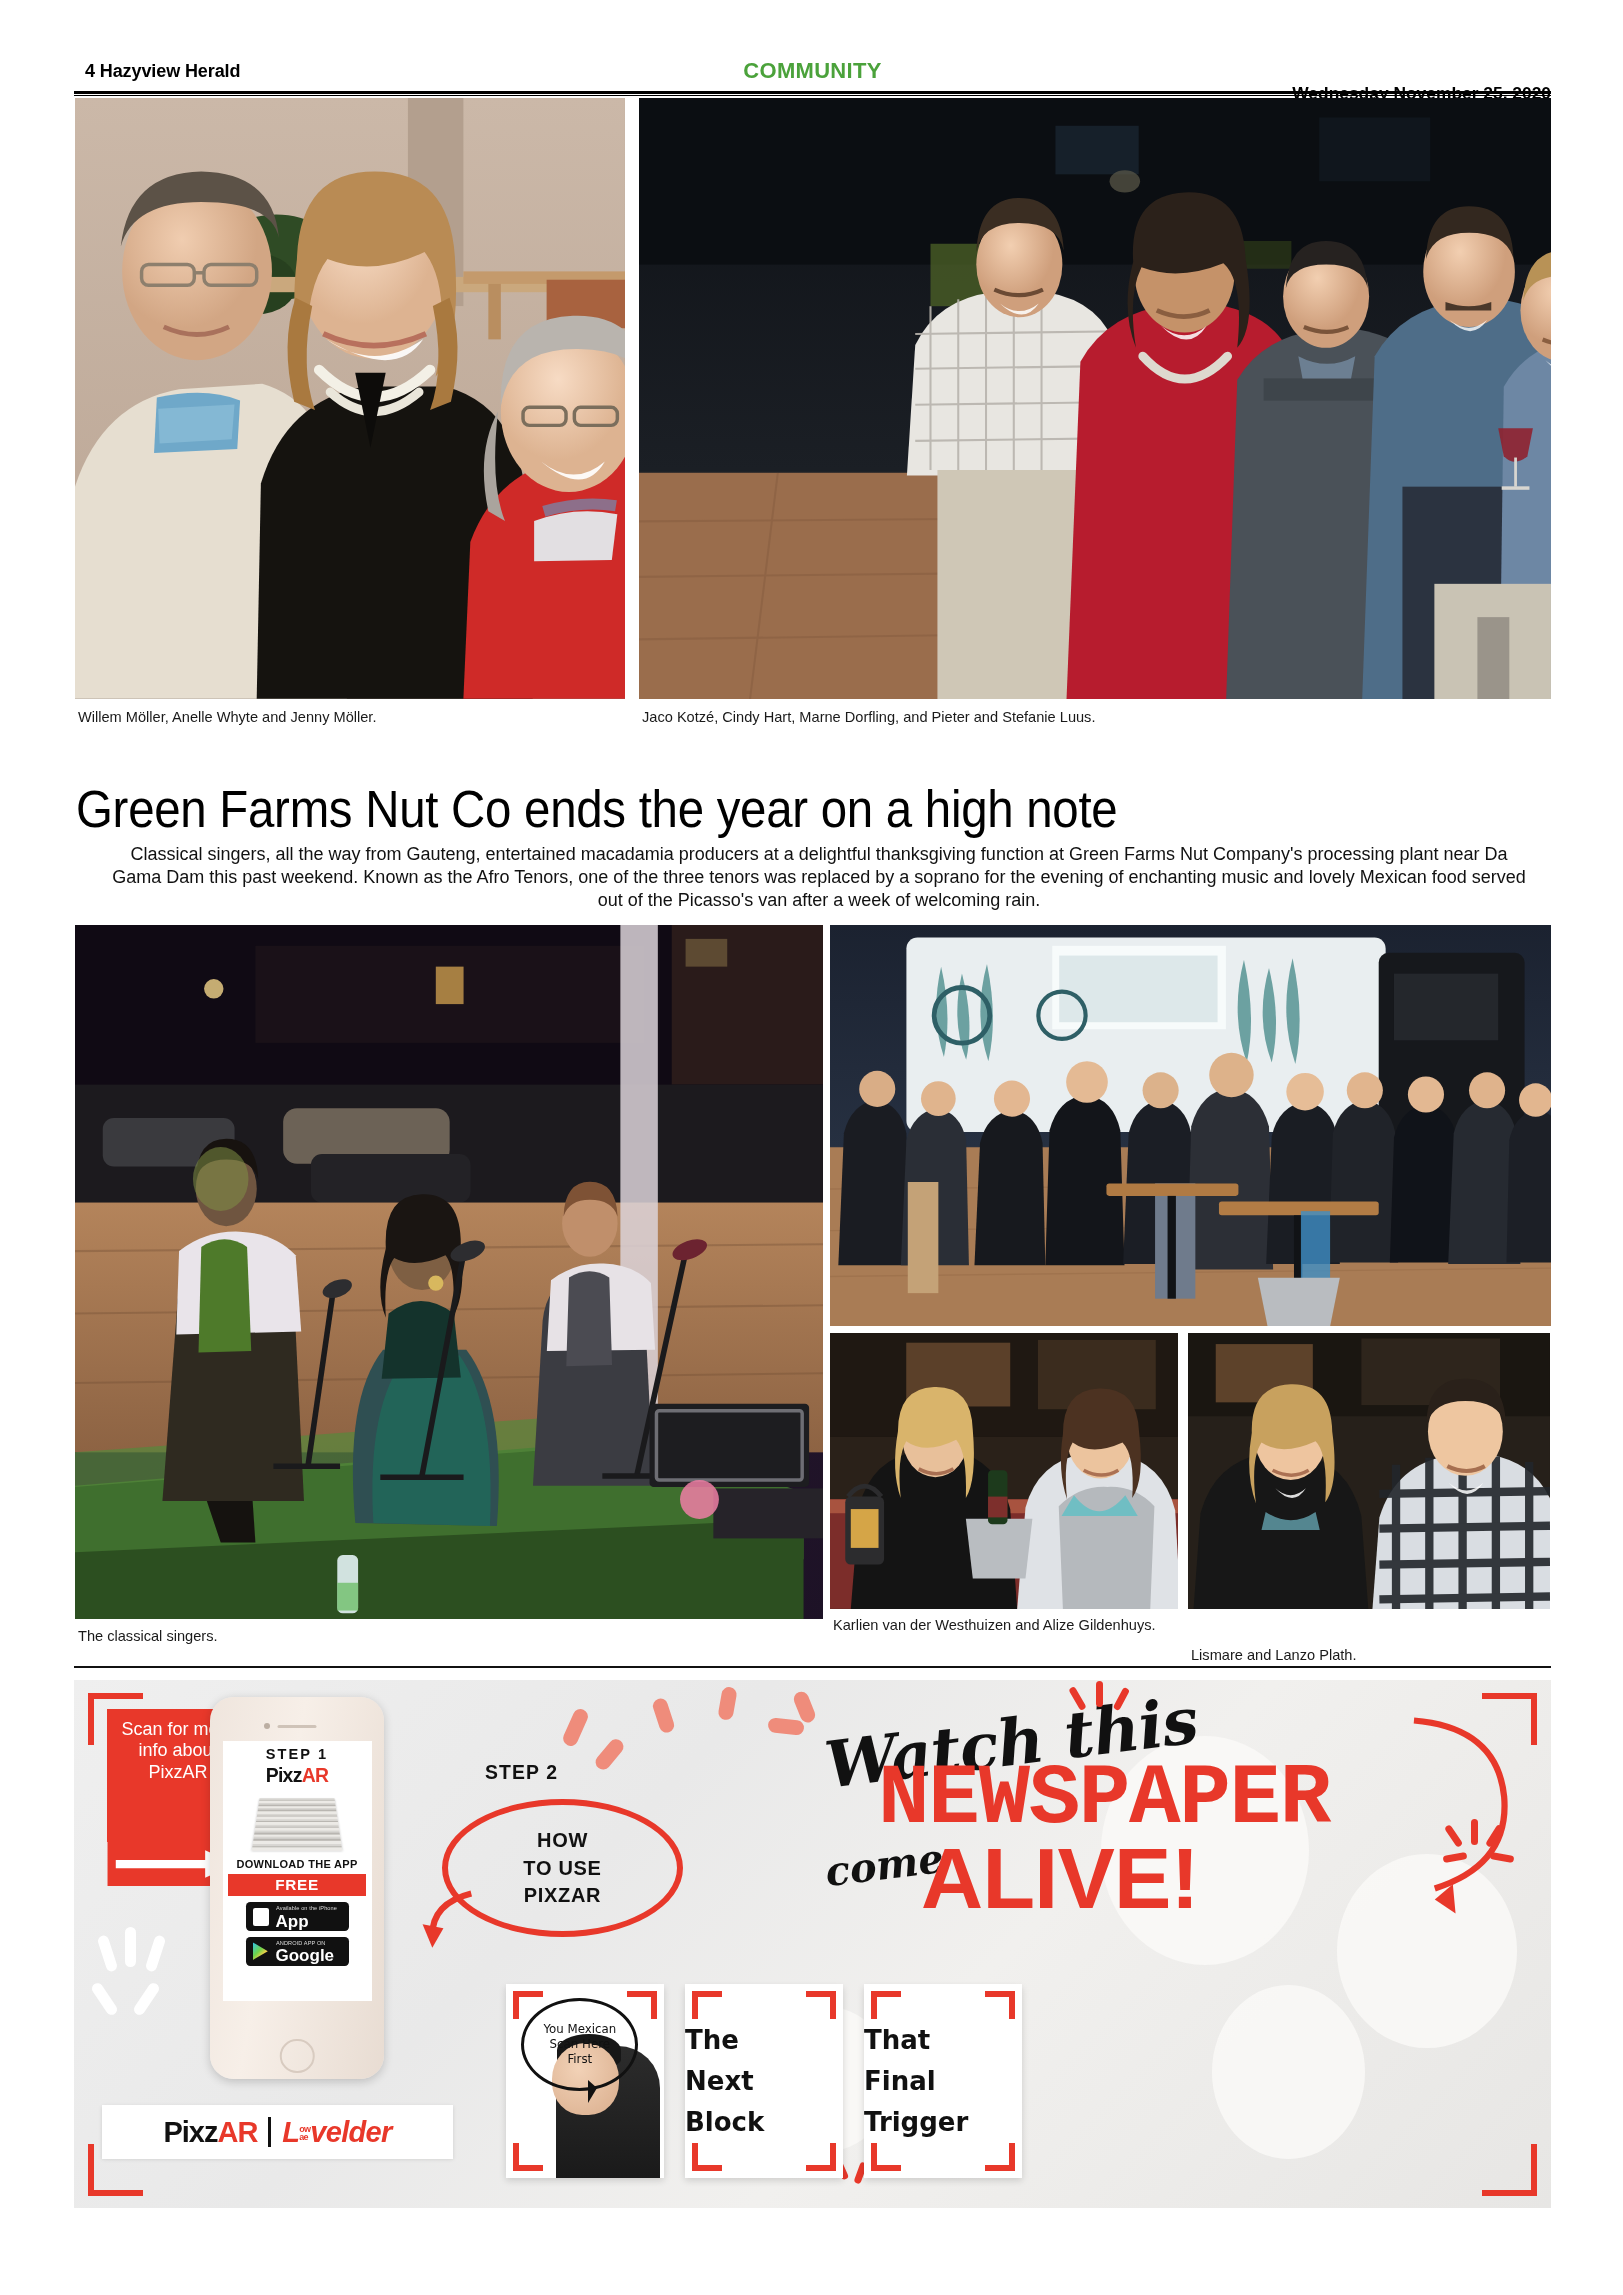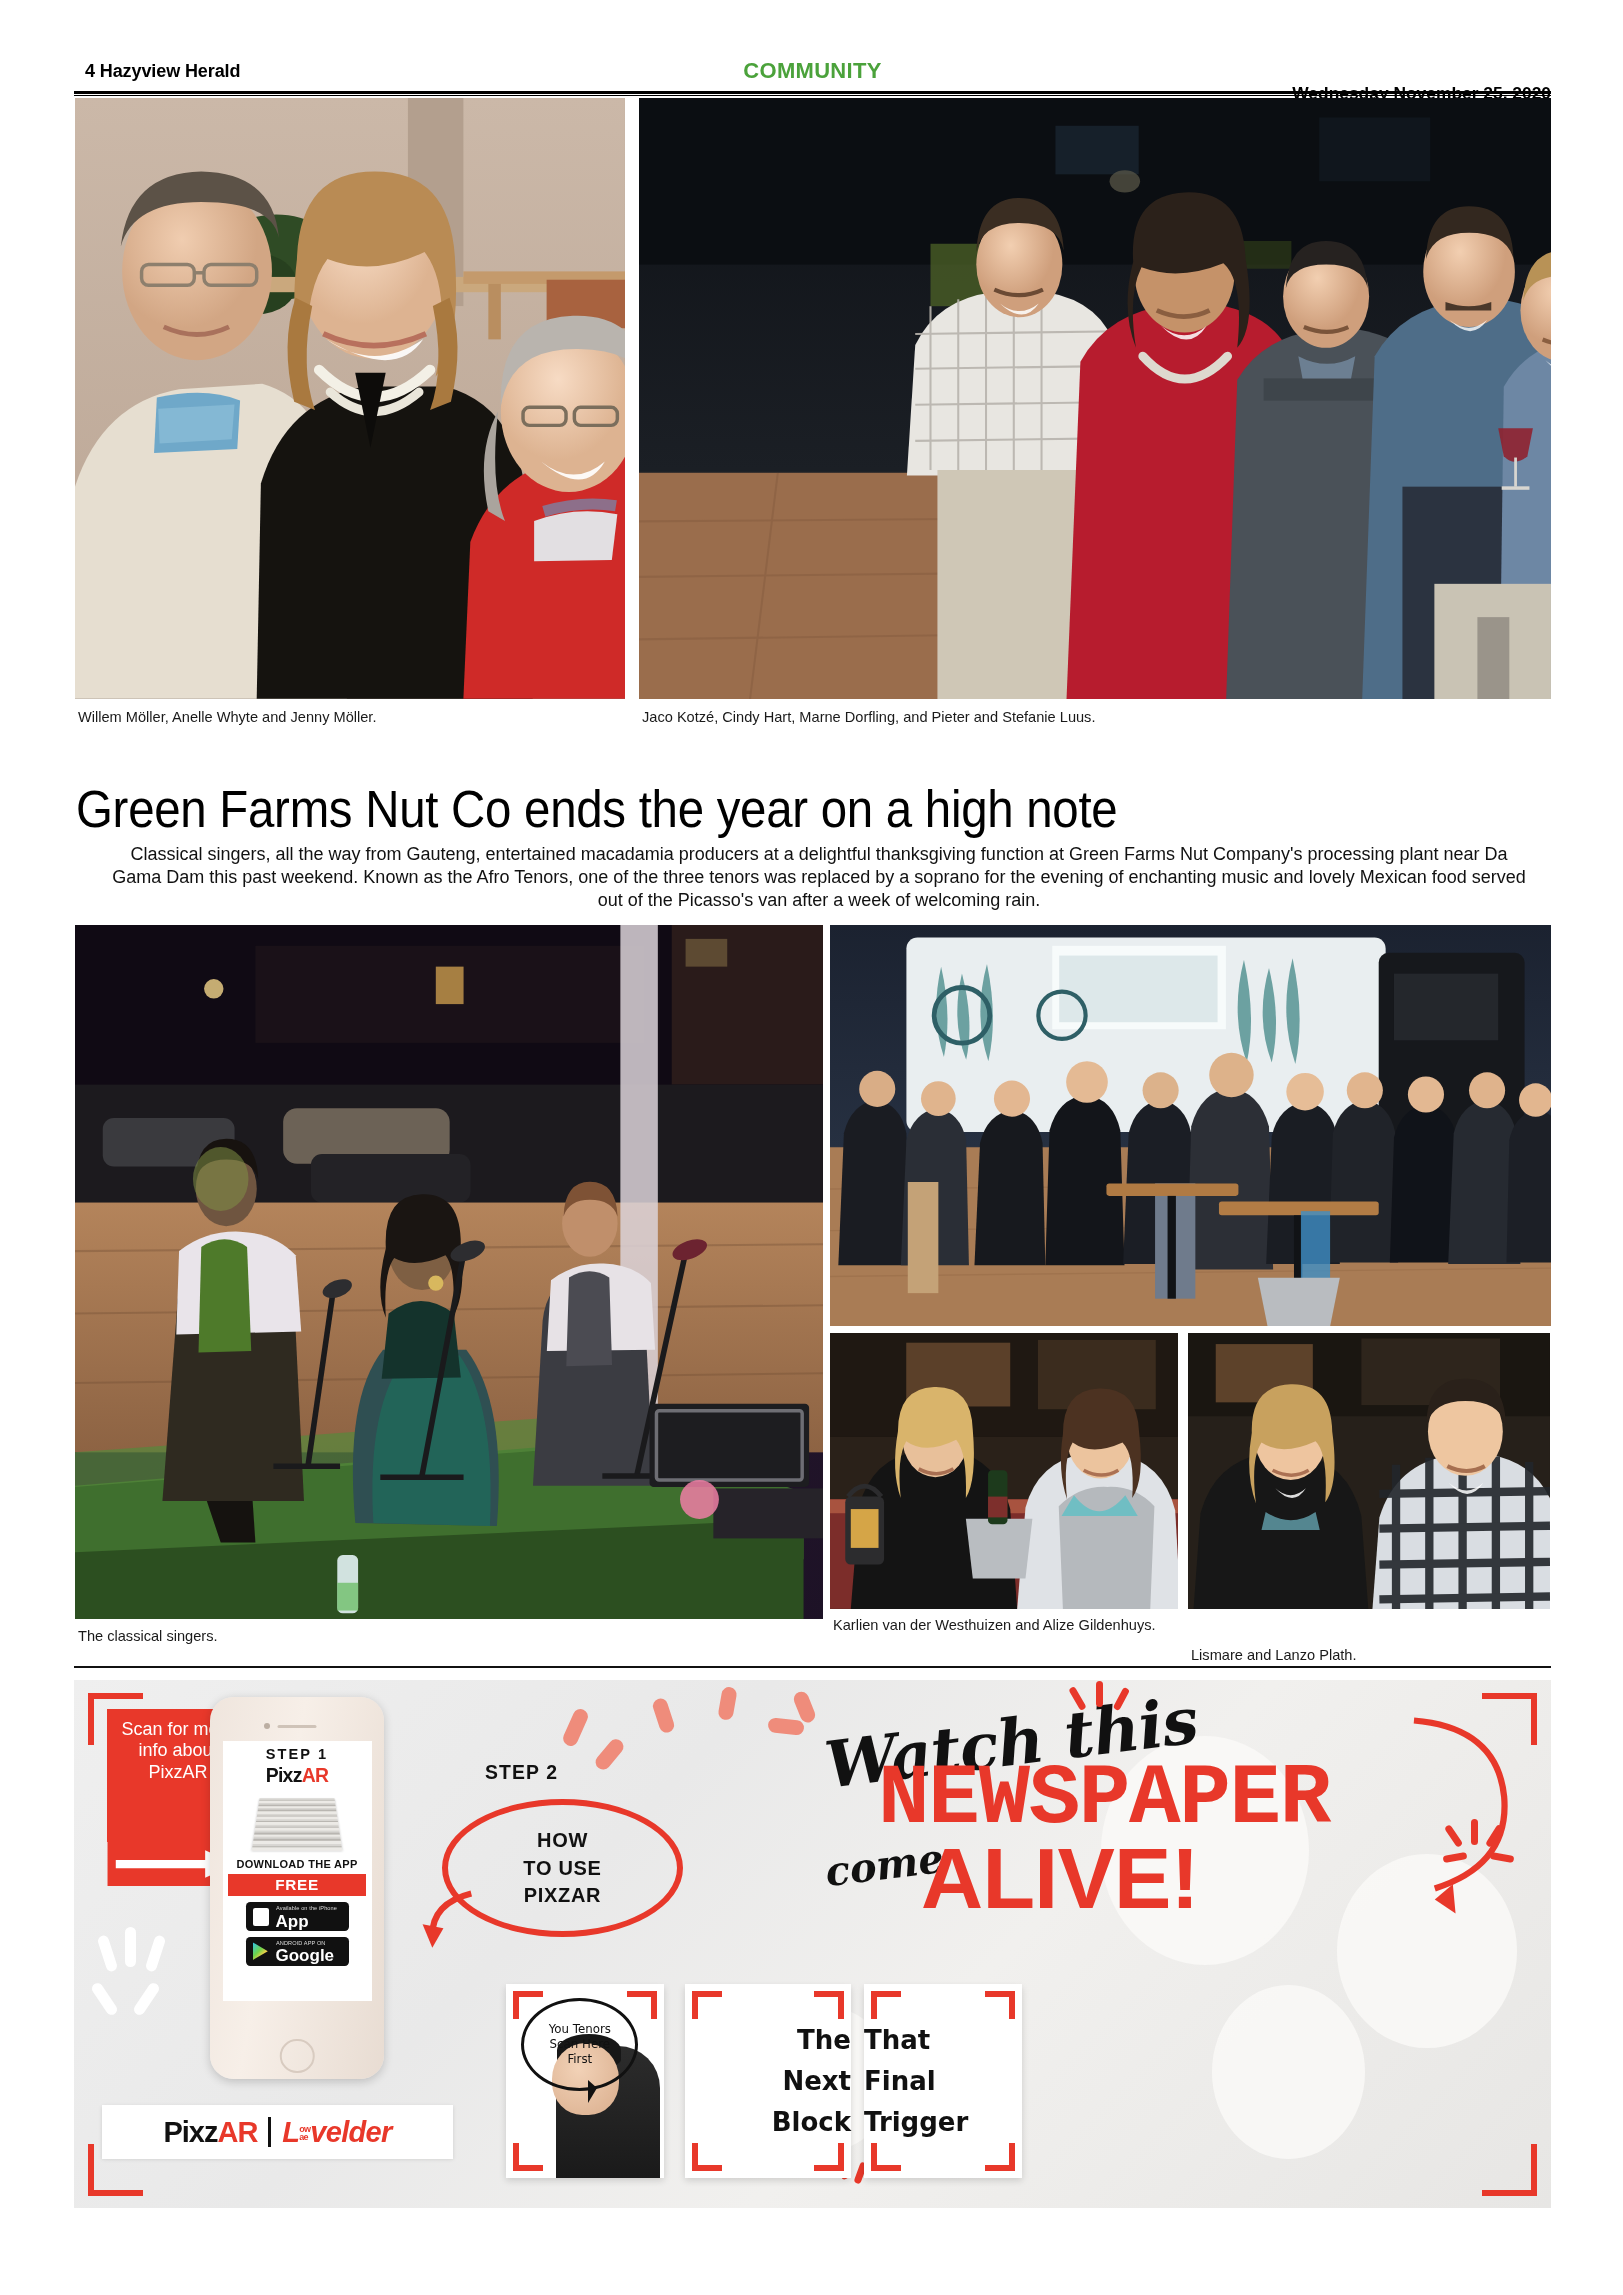--- a/index.html
+++ b/index.html
@@ -630,28 +630,28 @@
     <div class="card" style="left:432px;top:304px;width:158px;height:194px;">
       <div class="brk tl" style="left:7px;top:7px;width:23.6px;height:22px;"></div>
       <div class="brk tr" style="right:7px;top:7px;width:23.6px;height:22px;"></div>
       <div class="brk bl" style="left:7px;bottom:7px;width:23.6px;height:22px;"></div>
       <div class="brk br" style="right:7px;bottom:7px;width:23.6px;height:22px;"></div>
       <div class="guy">
         <div class="hair"></div>
         <div class="face"></div>
       </div>
       <div class="speech">
-        <div>You Tenors</div>
+        <div>You Mexican</div>
         <div>Scan Here</div>
         <div>First</div>
       </div>
       <div class="speech-tail"></div>
     </div>
 
-    <div class="card" style="left:611px;top:304px;width:158px;height:194px;display:flex;flex-direction:column;align-items:flex-end;justify-content:center;gap:11px;padding-left:8px;">
+    <div class="card" style="left:611px;top:304px;width:158px;height:194px;display:flex;flex-direction:column;align-items:flex-start;justify-content:center;gap:11px;">
       <div class="brk tl" style="left:7px;top:7px;width:23.6px;height:22px;"></div>
       <div class="brk tr" style="right:7px;top:7px;width:23.6px;height:22px;"></div>
       <div class="brk bl" style="left:7px;bottom:7px;width:23.6px;height:22px;"></div>
       <div class="brk br" style="right:7px;bottom:7px;width:23.6px;height:22px;"></div>
       <div class="hand-txt" style="font-size:26px;">The</div>
       <div class="hand-txt" style="font-size:26px;">Next</div>
       <div class="hand-txt" style="font-size:26px;">Block</div>
     </div>
 
     <div class="card" style="left:790px;top:304px;width:158px;height:194px;display:flex;flex-direction:column;align-items:flex-start;justify-content:center;gap:11px;">

